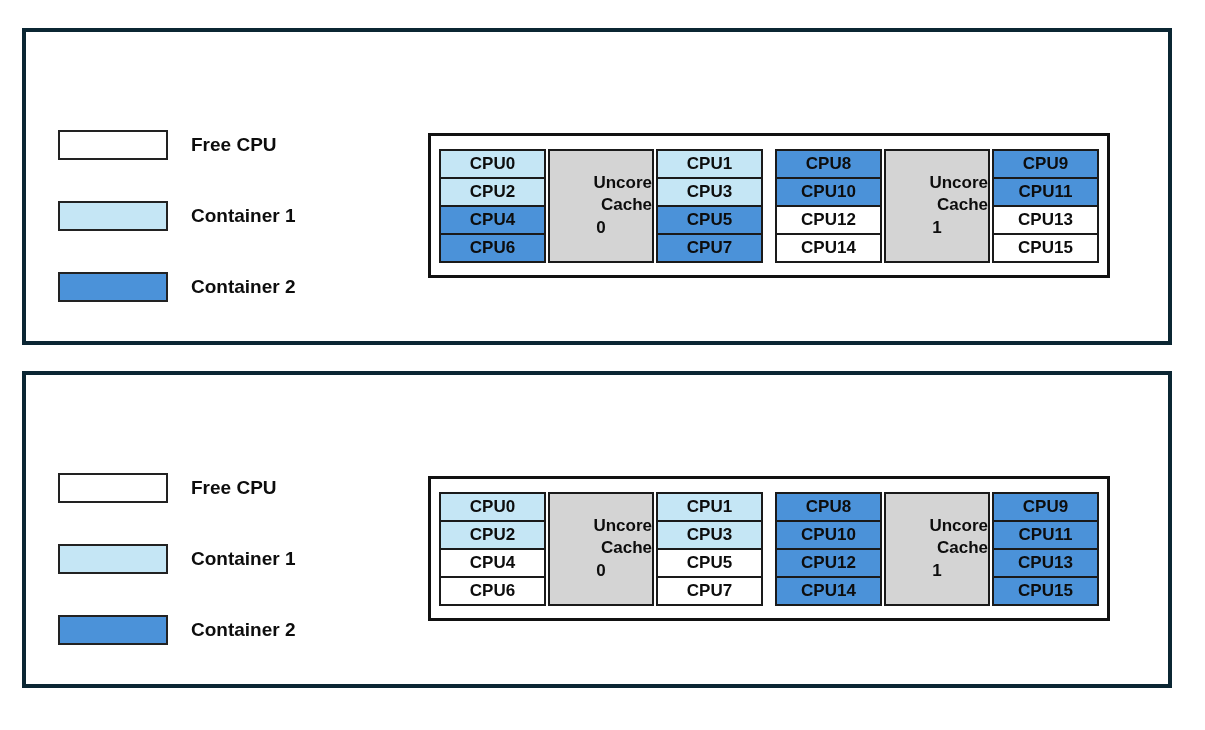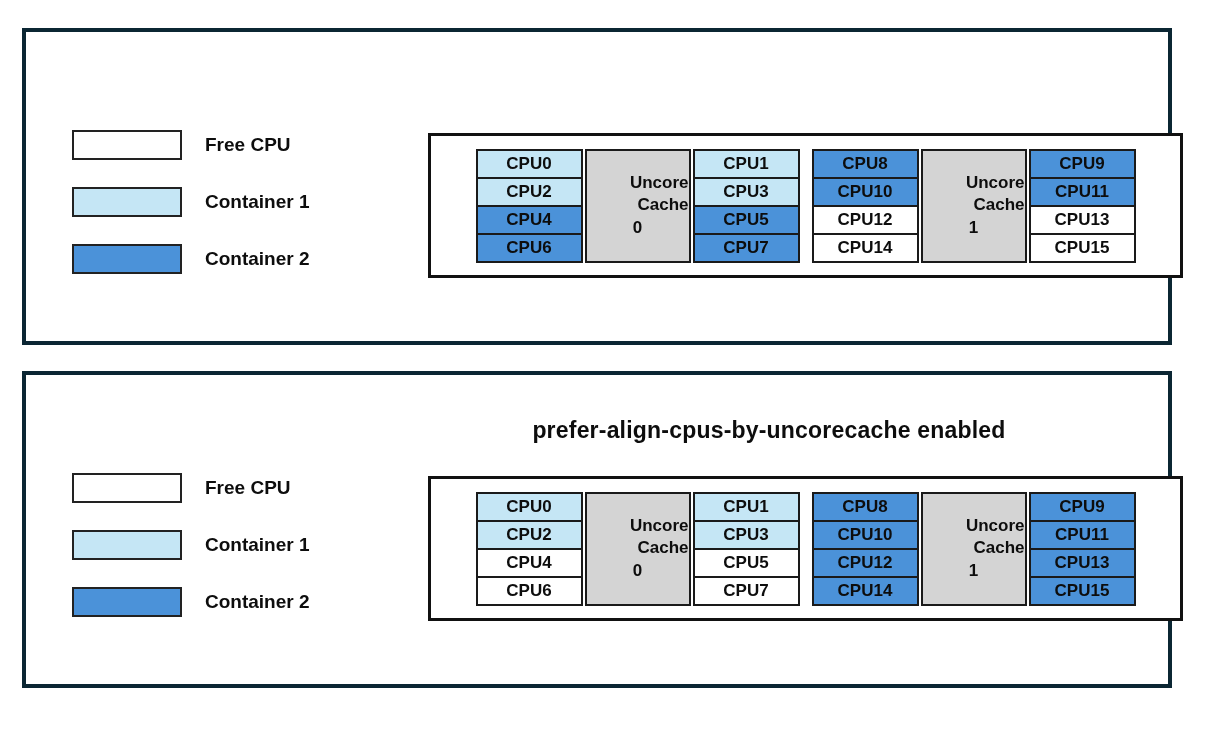--- a/index.html
+++ b/index.html
@@ -33,25 +33,25 @@
     margin: 0;
     text-align: center;
     font-size: 23px;
     font-weight: bold;
     color: #0d0d0d;
     letter-spacing: 0.2px;
   }
 
   .legend {
     position: absolute;
-    left: 46px;
+    left: 32px;
     top: 98px;
     display: flex;
     flex-direction: column;
-    gap: 27px;
+    gap: 41px;
   }
   .legend-row {
     display: flex;
     align-items: center;
   }
   .swatch {
     width: 106px;
     height: 26px;
     border: 2px solid #222222;
     display: inline-block;
@@ -60,21 +60,21 @@
     margin-left: 23px;
     font-size: 19px;
     font-weight: bold;
     color: #0d0d0d;
   }
 
   .diagram {
     position: absolute;
     left: 402px;
     top: 101px;
-    width: 755px;
+    width: 682px;
     height: 145px;
     box-sizing: border-box;
     border: 3px solid #111111;
     background: #ffffff;
     display: flex;
     align-items: center;
     justify-content: center;
     gap: 12px;
   }
   .block {
@@ -173,21 +173,20 @@
         <div class="cpu-cell" style="background-color: rgb(75, 146, 217);">CPU9</div>
         <div class="cpu-cell" style="background-color: rgb(75, 146, 217);">CPU11</div>
         <div class="cpu-cell" style="background-color: rgb(255, 255, 255);">CPU13</div>
         <div class="cpu-cell" style="background-color: rgb(255, 255, 255);">CPU15</div>
       </div>
     </div>
   </div>
 </section>
 
 <section class="panel" id="panel-1">
-  <h2 class="panel-title">prefer-align-cpus-by-uncorecache enabled</h2>
 
   <div class="legend">
     <div class="legend-row">
       <span class="swatch" style="background-color: rgb(255, 255, 255);"></span>
       <span class="legend-label">Free CPU</span>
     </div>
     <div class="legend-row">
       <span class="swatch" style="background-color: rgb(197, 230, 245);"></span>
       <span class="legend-label">Container 1</span>
     </div>

